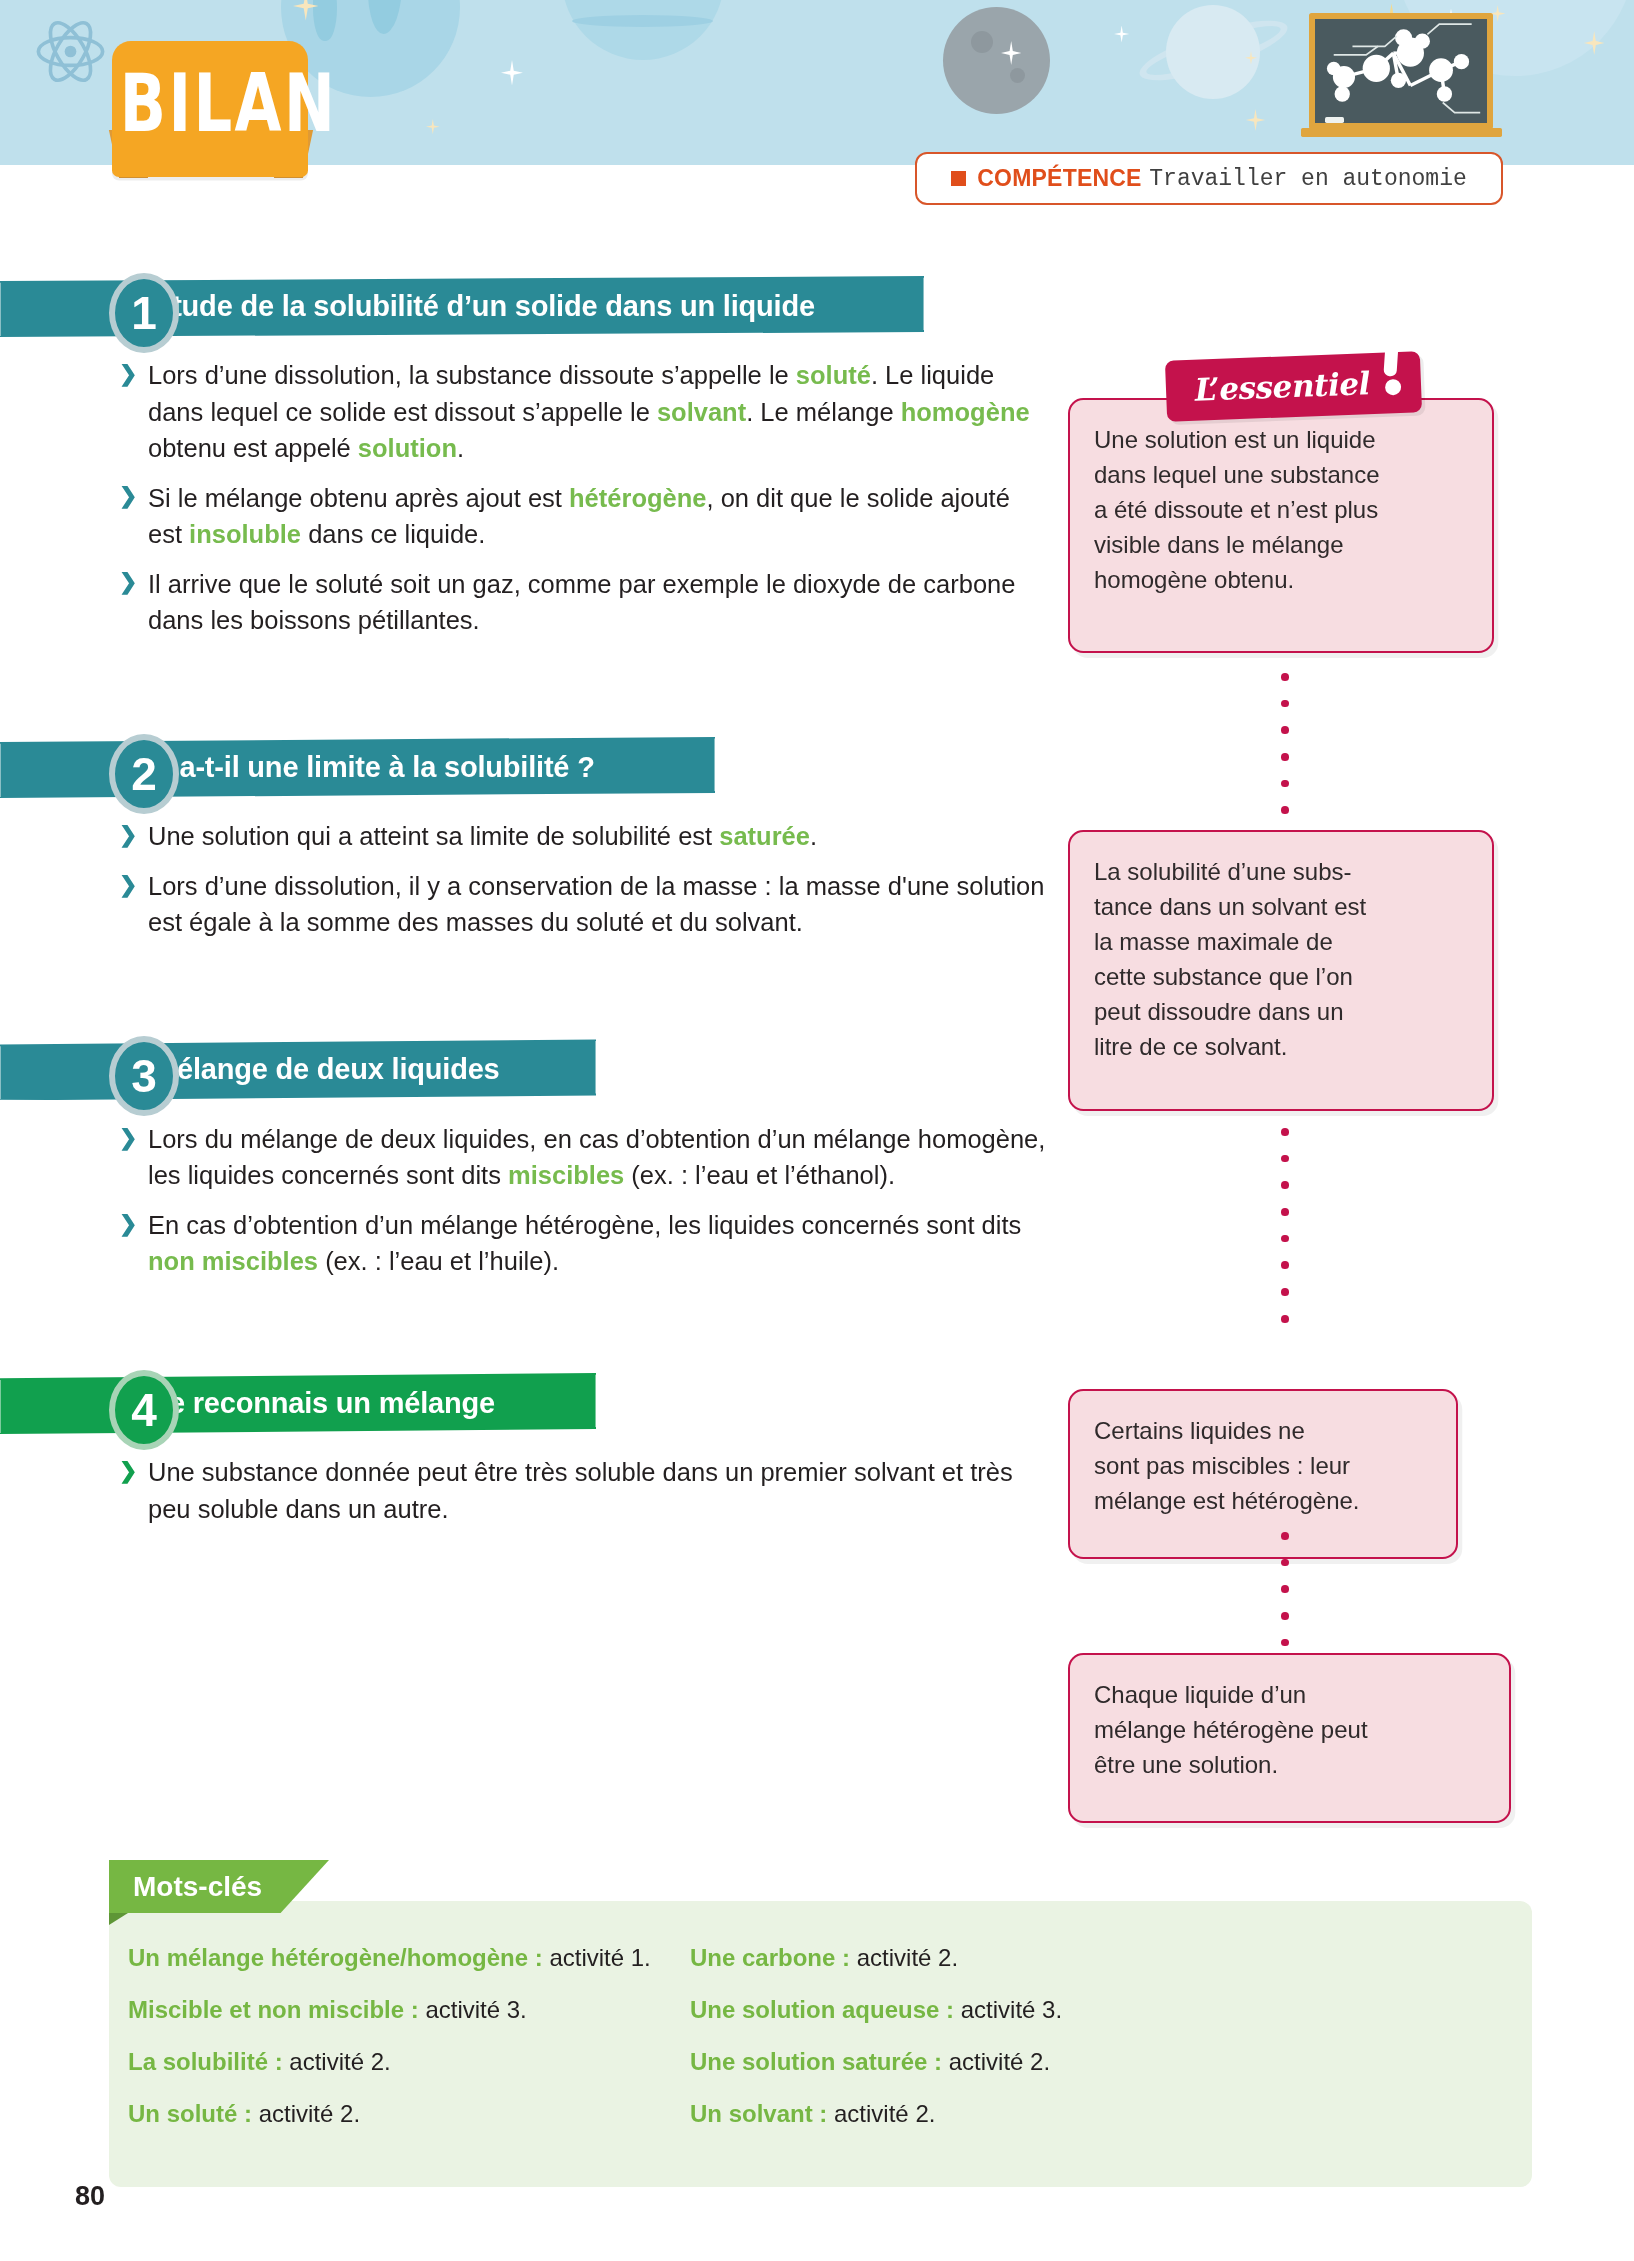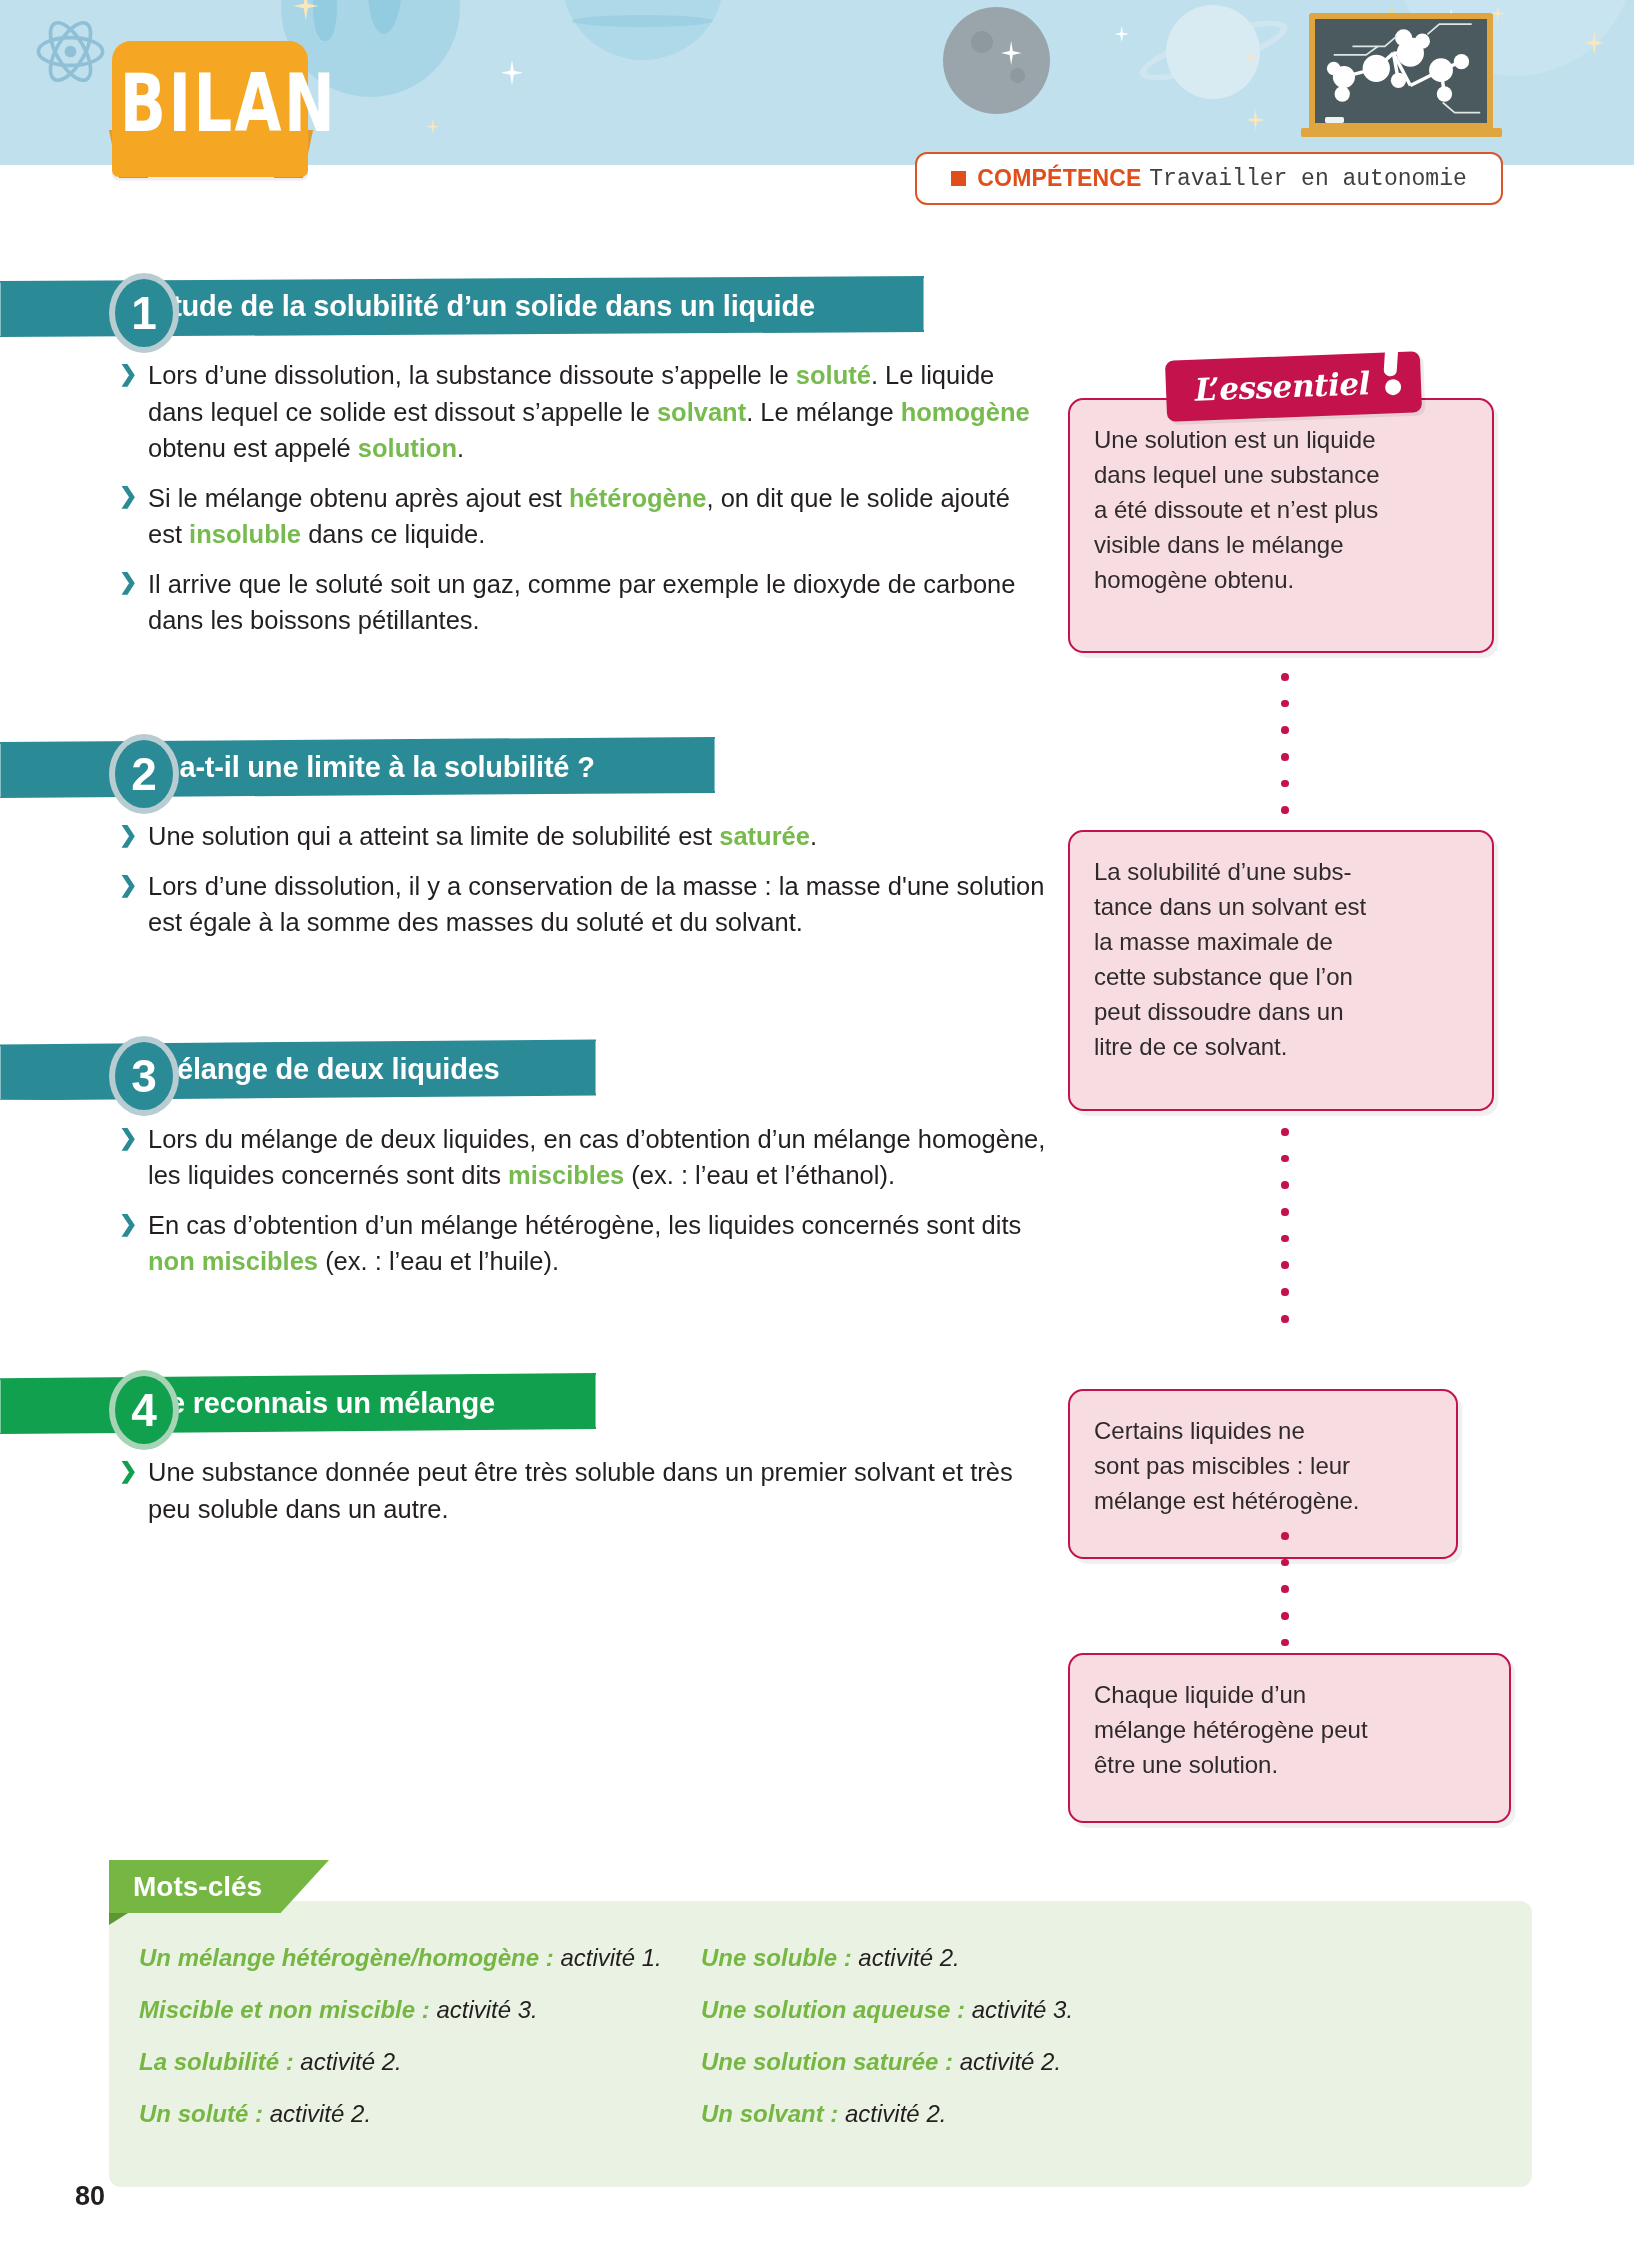--- a/index.html
+++ b/index.html
@@ -374,22 +374,21 @@
     left: 0; top: 41px;
     width: 1423px;
     min-height: 245px;
     background: #eaf3e3;
     border-radius: 12px;
     padding: 44px 0 34px 0;
     box-sizing: border-box;
   }
   .mots-grid {
     display: flex;
-    padding-left: 30px;
-    font-style: italic;
+    padding-left: 19px;
   }
   .mots-col { width: 562px; }
   .mots-col:last-child { width: 698px; }
   .mot-item {
     font-size: 24px;
     line-height: 1.1;
     margin-bottom: 25.5px;
     color: #231f20;
     font-family: "Liberation Sans", sans-serif;
   }
@@ -615,21 +614,21 @@
 <div class="motscles-wrap">
   <div class="motscles-body">
     <div class="mots-grid">
       <div class="mots-col">
         <div class="mot-item"><span class="mot-term">Un mélange hétérogène/homogène :</span><span> activité 1.</span></div>
         <div class="mot-item"><span class="mot-term">Miscible et non miscible :</span><span> activité 3.</span></div>
         <div class="mot-item"><span class="mot-term">La solubilité :</span><span> activité 2.</span></div>
         <div class="mot-item"><span class="mot-term">Un soluté :</span><span> activité 2.</span></div>
       </div>
       <div class="mots-col">
-        <div class="mot-item"><span class="mot-term">Une soluble :</span><span> activité 2.</span></div>
+        <div class="mot-item"><span class="mot-term">Une carbone :</span><span> activité 2.</span></div>
         <div class="mot-item"><span class="mot-term">Une solution aqueuse :</span><span> activité 3.</span></div>
         <div class="mot-item"><span class="mot-term">Une solution saturée :</span><span> activité 2.</span></div>
         <div class="mot-item"><span class="mot-term">Un solvant :</span><span> activité 2.</span></div>
       </div>
     </div>
   </div>
   <div class="motscles-tab">
     <span>Mots-clés</span>
   </div>
   <div class="motscles-notch"></div>

